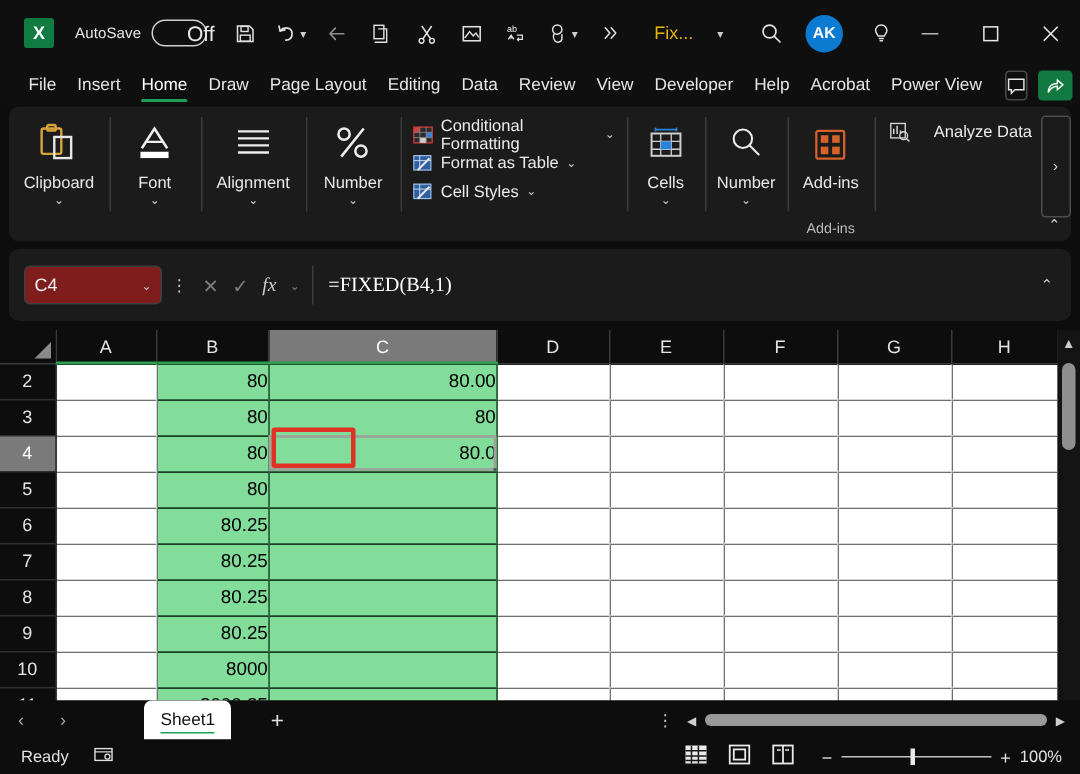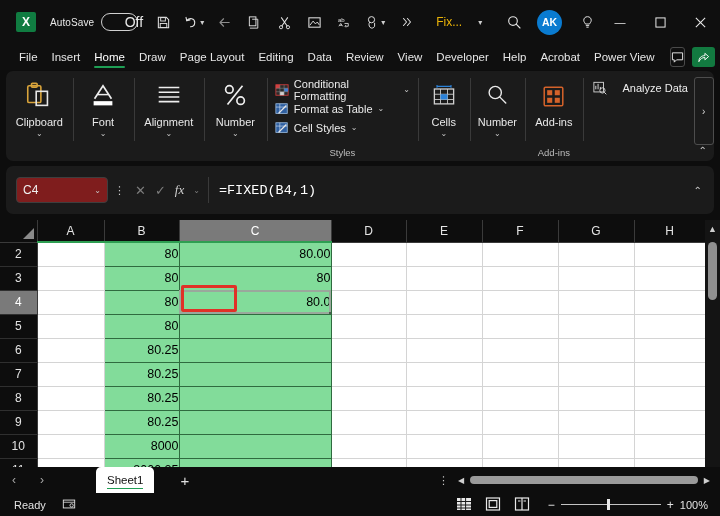--- a/index.html
+++ b/index.html
@@ -147,21 +147,21 @@
   .namebox .nbcaret { margin-left: auto; font-size: 8px; color: #c5c5c5; }
   .vdots { color: #c9c9c9; font-size: 11px; margin: 0 6px; letter-spacing: 0; }
   .fxgroup {
     display: flex; align-items: center; gap: 9px; height: 26px;
     padding: 0 8px 0 4px; border-right: 1px solid #3a3a3a;
     color: #7d7d7d; font-size: 13px;
   }
   .fxgroup .fx { font-style: italic; font-family: "Liberation Serif", serif; color: #cfcfcf; font-size: 13px;}
   .formula-input {
     flex: 1; color: #ffffff; font-size: 13.5px; padding-left: 10px;
-    font-family: Liberation Mono, monospace;
+    font-family: Liberation Serif, serif;
   }
   .fb-collapse { color: #d0d0d0; font-size: 10px; padding: 0 6px; }
 
   
   .grid-wrap {
     position: absolute; left: 0; top: 220px; width: 720px; height: 247px;
     background: #0d0d0d; overflow: hidden;
   }
   table.sheet { border-collapse: collapse; table-layout: fixed; }
   table.sheet td, table.sheet th { padding: 0; }
@@ -480,21 +480,20 @@
       <span class="sq">
         <svg width="14" height="14" viewBox="0 0 16 16">
             <rect x="1" y="2" width="13" height="11" fill="#2f5fa0" stroke="#9fc2e8" stroke-width="0.9"></rect>
             <path d="M1 5.8 H14 M5.5 2 V13" stroke="#cfe0f5" stroke-width="0.7"></path>
             <path d="M4 13 L13 4" stroke="#e8e8e8" stroke-width="1.5"></path>
           </svg>
       </span>
       <span>Cell Styles</span>
       <span class="mini-caret">⌄</span>
     </div>
-    <div class="grp-name">Styles</div>
   </div>
 
   <div class="rgroup" style="width:56px">
     <div class="big-icon">
       <svg width="28" height="28" viewBox="0 0 32 32">
         <rect x="5" y="8" width="22" height="17" fill="none" stroke="#cfcfcf" stroke-width="1.5"></rect>
         <path d="M5 14 H27 M5 20 H27 M12 8 V25 M20 8 V25" stroke="#cfcfcf" stroke-width="1"></path>
         <rect x="12" y="14" width="8" height="6" fill="#2b82d9"></rect>
         <path d="M8 5 H24 M8 3.5 V6.5 M24 3.5 V6.5" stroke="#2b82d9" stroke-width="1.3"></path>
       </svg>

